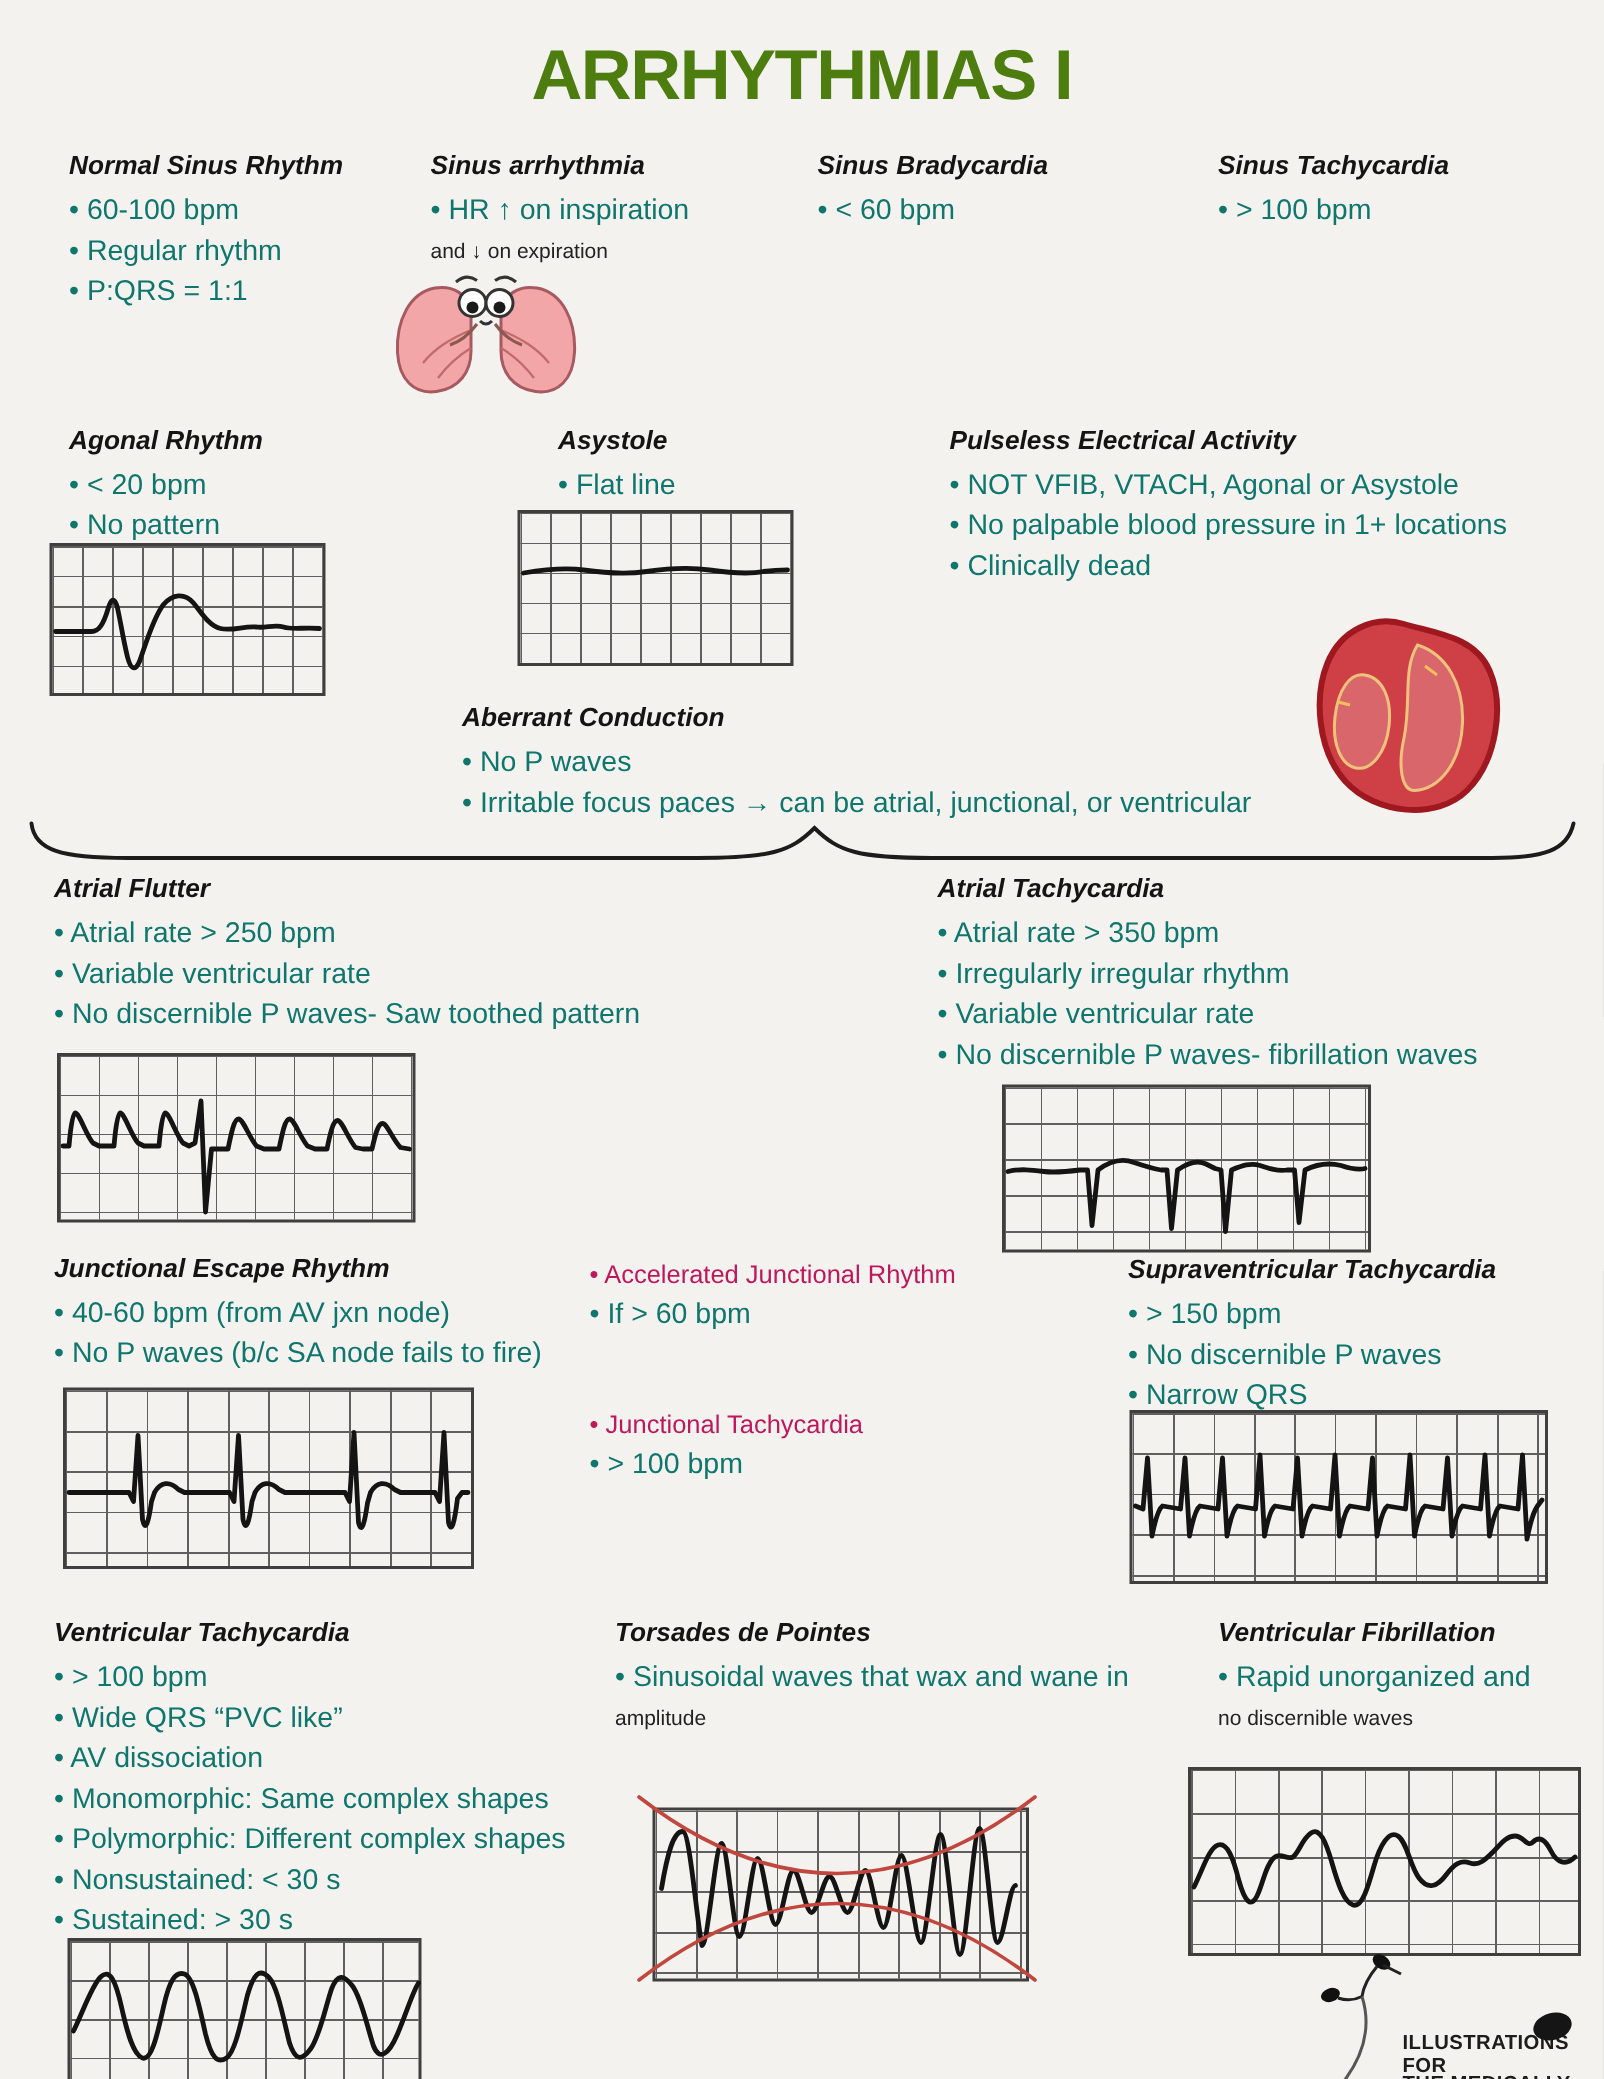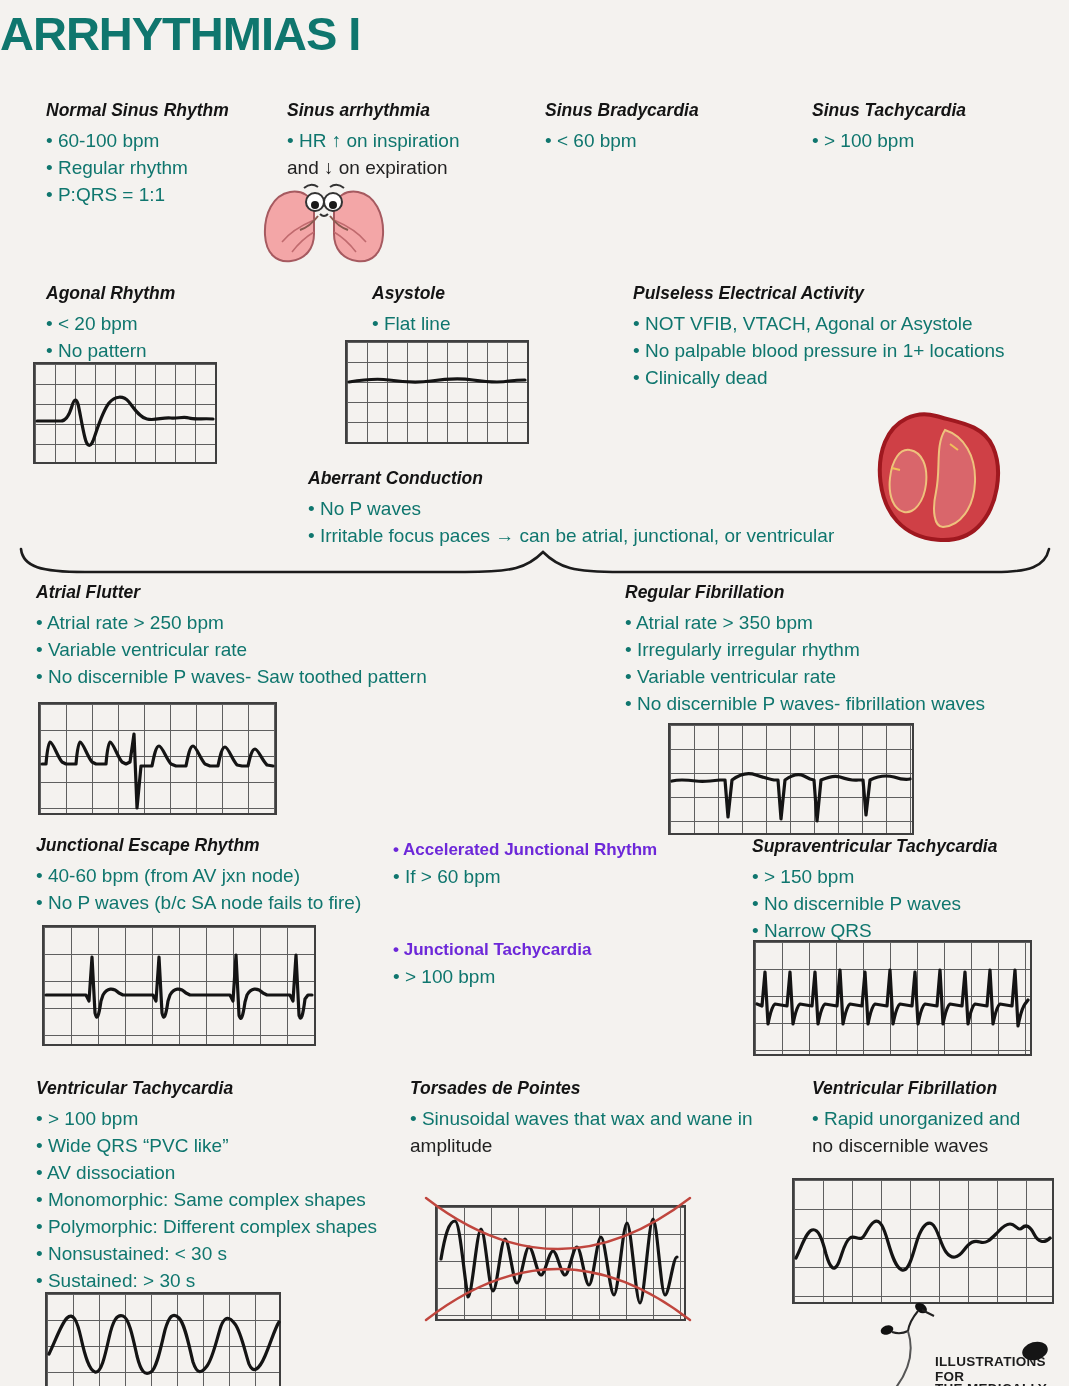--- a/index.html
+++ b/index.html
@@ -1,25 +1,25 @@
 <!DOCTYPE html>
 <html><head>
 <meta charset="utf-8">
 <style>
   html,body{margin:0;padding:0;background:#dedbd6;}
   .page{position:relative;width:1069px;height:1386px;margin:0 auto;background:#f4f2ef;
         overflow:hidden;font-family:"Liberation Sans","DejaVu Sans",sans-serif;color:#1c1c1c;}
-  .title{position:absolute;left:0;top:6px;width:100%;margin:0;
-         font-size:47px;font-weight:800;letter-spacing:-1px;color:#0f766e;}
+  .title{position:absolute;left:0;top:22px;width:100%;text-align:center;margin:0;
+         font-size:47px;font-weight:800;letter-spacing:-1px;color:#4d7c0f;}
   .card{position:absolute;}
   .h{margin:0 0 6px 0;font-size:17.5px;font-weight:700;color:#141414;font-style:italic;}
   .b{margin:0;font-size:19px;line-height:27px;color:#0f766e;}
   .b::before{content:"• ";}
-  .cont{margin:0;font-size:19px;line-height:27px;color:#222;}
-  .hb{font-weight:700;color:#6d28d9;font-size:17px;}
+  .cont{margin:0;font-size:14px;line-height:27px;color:#222;}
+  .hb{font-weight:400;color:#be185d;font-size:17px;}
   .strip{position:absolute;border:2px solid #3f3f3f;
          background-image:repeating-linear-gradient(to right,#5f5f5f 0 1px,transparent 1px var(--cell)),
                           repeating-linear-gradient(to bottom,#5f5f5f 0 1px,transparent 1px var(--cell));}
   .strip svg{position:absolute;left:0;top:0;width:100%;height:100%;overflow:visible;}
   .wv{fill:none;stroke:#141414;stroke-width:3.2;stroke-linecap:round;stroke-linejoin:round;}
   .thin{fill:none;stroke:#1c1c1c;stroke-width:2.6;stroke-linecap:round;}
   .env{fill:none;stroke:#c0463e;stroke-width:2.4;stroke-linecap:round;}
   .abs{position:absolute;}
   .ftxt{position:absolute;font-size:13.5px;font-weight:800;letter-spacing:.3px;color:#1c1c1c;margin-top:40px;}
   .blob{position:absolute;background:#151515;border-radius:50%;transform:rotate(-15deg);}
@@ -117,21 +117,21 @@
     <p class="b">Variable ventricular rate</p>
     <p class="b">No discernible P waves- Saw toothed pattern</p>
   </section>
   <div class="strip" style="left:38px;top:702px;width:235px;height:109px;--cell:26px">
     <svg viewBox="0 0 235 109" preserveAspectRatio="none">
       <path class="wv" d="M2,60 L6,60 C7,48 8.5,38 10,38 C13,38 17,52 22,58 L26,60 L36,60 C37,48 38.5,38 40,38 C43,38 47,52 52,58 L56,60 L66,60 C67,48 68.5,38 70,38 C73,38 77,52 82,58 L86,60 L90,58 L94,30 L97,104 L101,62 L112,62 C114,52 116,42 119,42 C122,42 126,54 131,60 L136,62 L146,62 C148,52 150,42 153,42 C156,42 160,54 165,60 L170,62 L178,62 C180,52 182,43 185,43 C188,43 192,55 197,61 L202,62 L208,62 C210,53 212,45 215,45 C218,45 222,56 227,61 L233,62"></path>
     </svg>
   </div>
 
   <section class="card" style="left:625px;top:582px;width:420px">
-    <h2 class="h">Regular Fibrillation</h2>
+    <h2 class="h">Atrial Tachycardia</h2>
     <p class="b">Atrial rate &gt; 350 bpm</p>
     <p class="b">Irregularly irregular rhythm</p>
     <p class="b">Variable ventricular rate</p>
     <p class="b">No discernible P waves- fibrillation waves</p>
   </section>
   <div class="strip" style="left:668px;top:723px;width:242px;height:108px;--cell:24px">
     <svg viewBox="0 0 242 108" preserveAspectRatio="none">
       <path class="wv" d="M2,56 C10,54 18,55 26,56 C34,57 42,56 50,55 L55,55 L58,92 L62,55 C70,49 78,47 86,50 C92,52 98,54 104,55 L108,55 L111,94 L115,55 C122,50 128,48 134,51 L140,54 L144,55 L147,96 L151,55 C158,52 164,50 170,52 C176,54 182,56 188,55 L193,55 L196,90 L200,55 C208,51 216,50 224,52 C230,54 236,55 240,54"></path>
     </svg>
   </div>

